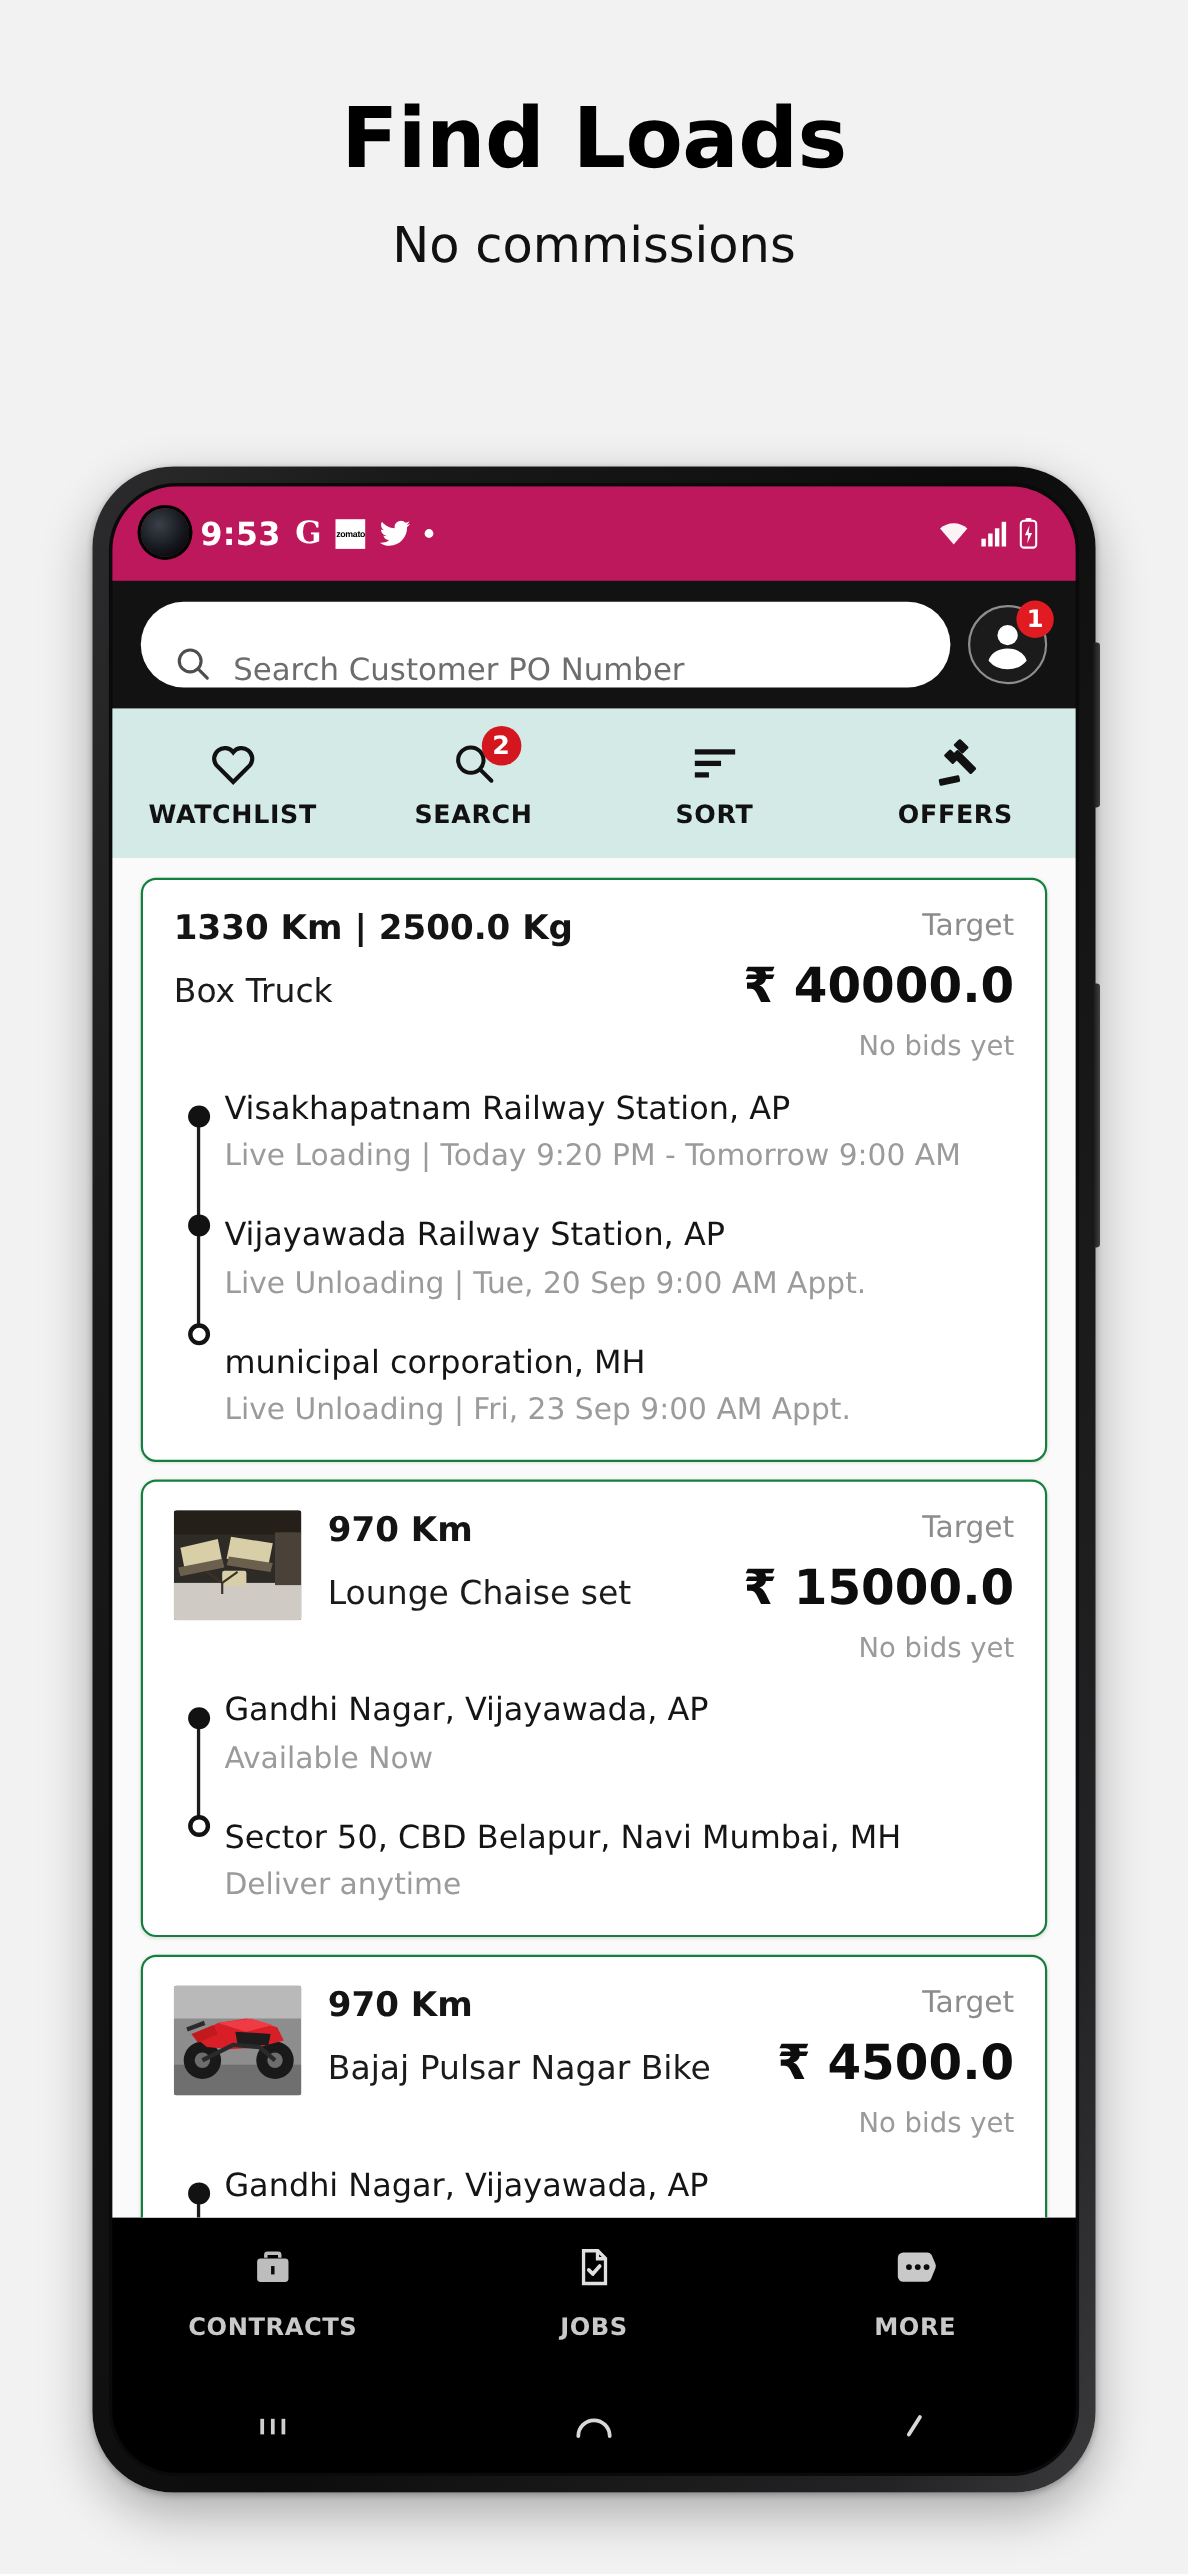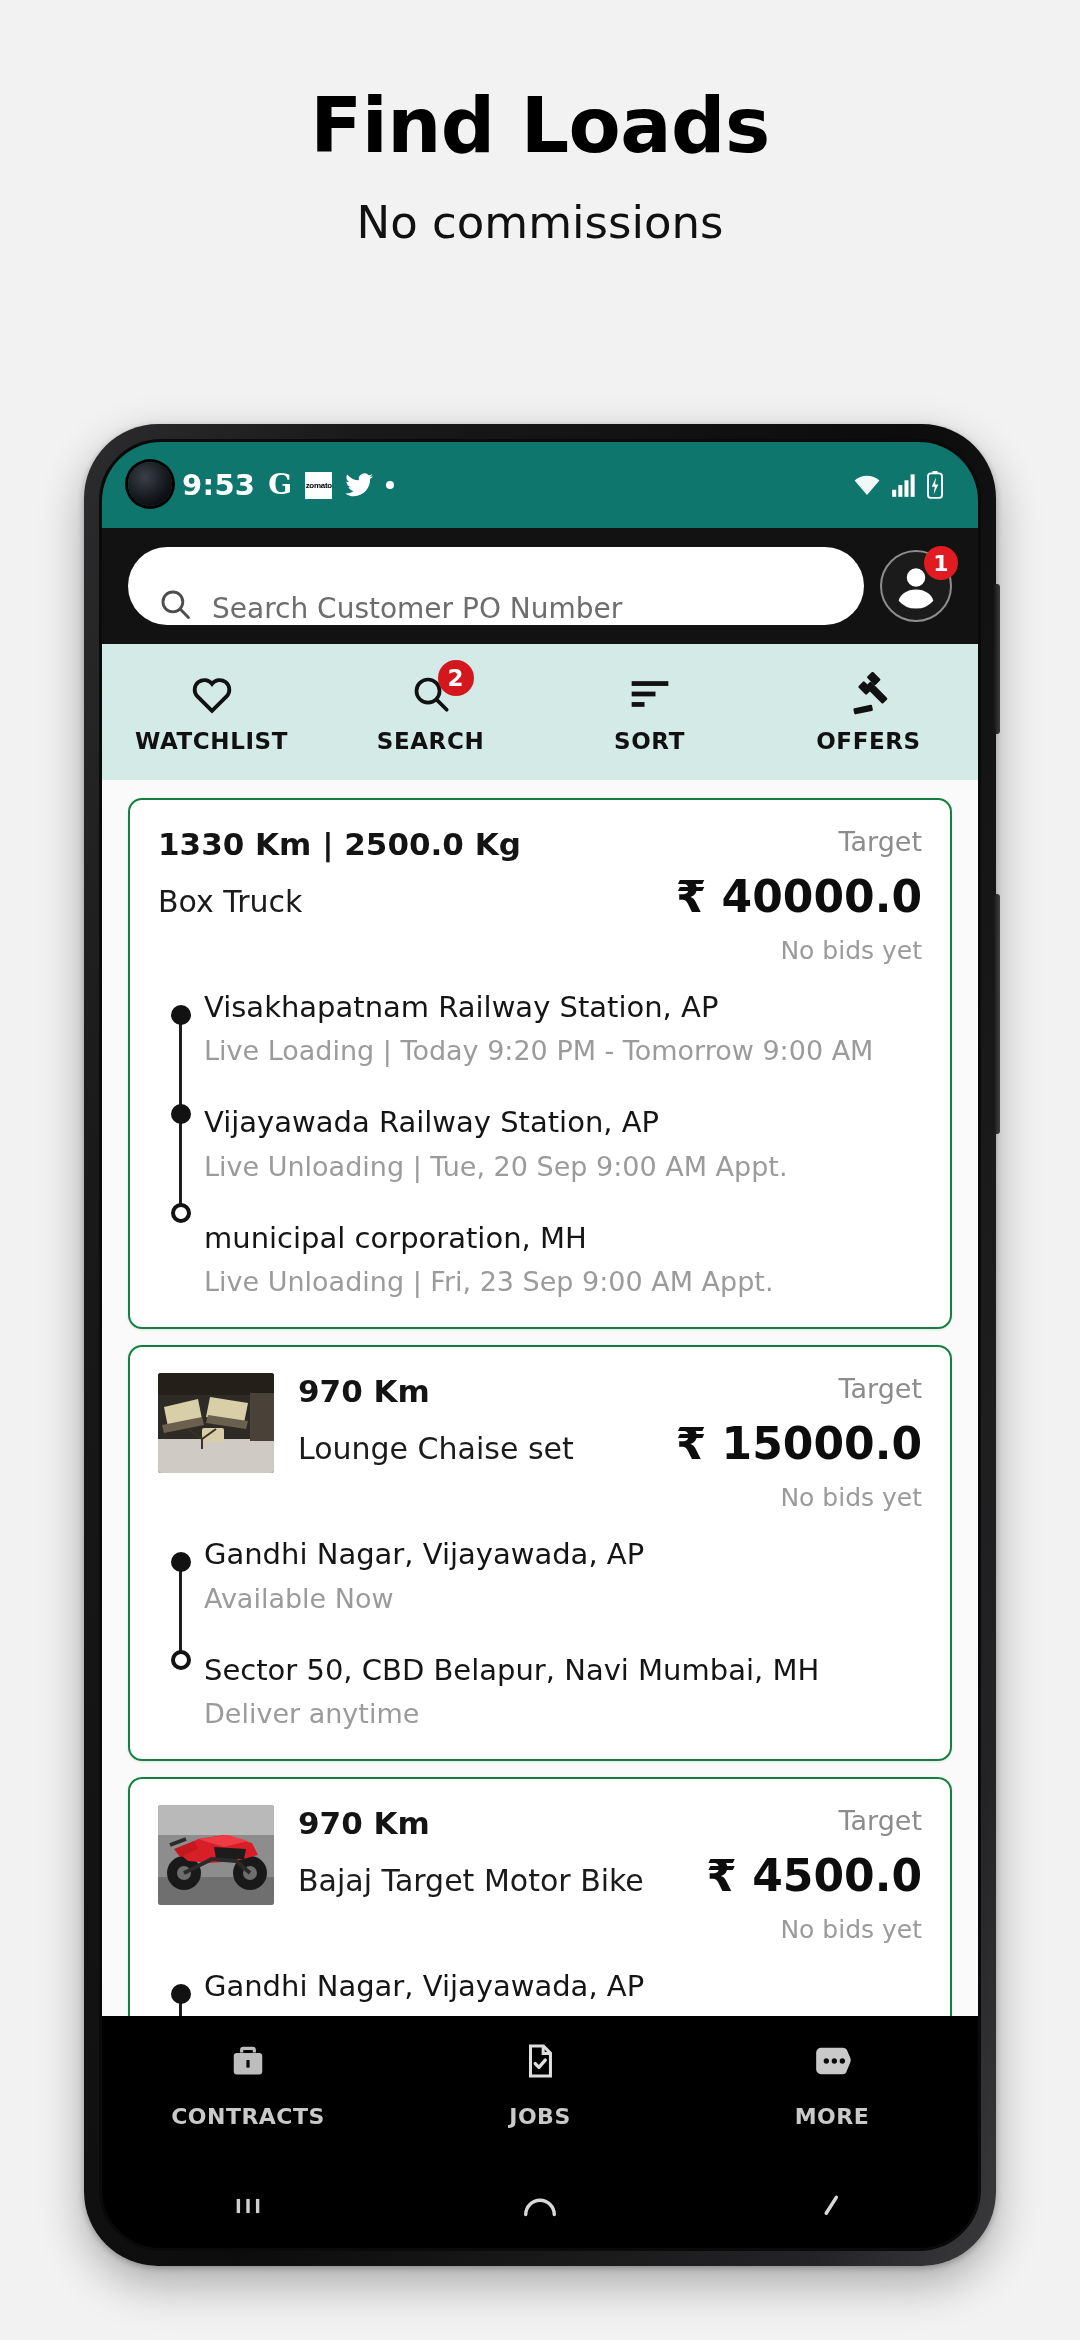--- a/index.html
+++ b/index.html
@@ -61,21 +61,21 @@
     position: relative;
     width: 100%; height: 100%;
     background: #0d0d0d;
     display: flex; flex-direction: column;
   }
 
   
   .statusbar {
     position: relative;
     height: 86px; flex: 0 0 86px;
-    background: #0f766e;
+    background: #be185d;
     display: flex; align-items: center;
     padding: 0 34px 0 58px;
     color: #fff;
   }
   .punchhole {
     position: absolute; left: 26px; top: 20px;
     width: 44px; height: 44px; border-radius: 50%;
     background: radial-gradient(circle at 38% 34%, #3a3f49 0%, #14161b 58%, #000 100%);
     box-shadow: 0 0 0 3px #000;
   }
@@ -453,21 +453,21 @@
                   <path d="M18 46 L40 34 L66 30 L94 38 L100 50 L78 56 L52 58 L30 56 Z" fill="#d81f28"></path>
                   <path d="M40 34 L70 30 L90 36 L66 42 Z" fill="#ef3b44"></path>
                   <path d="M56 42 L88 44 L86 54 L58 54 Z" fill="#1c1c1c"></path>
                   <path d="M16 44 L36 36 L40 44 L22 52 Z" fill="#c4181f"></path>
                   <path d="M26 68 L54 54 L78 56 L92 68" stroke="#2a2a2a" stroke-width="4" fill="none"></path>
                   <path d="M12 40 L28 34" stroke="#2b2b2b" stroke-width="4"></path>
                 </svg>
               </div>
               <div class="head-mid">
                 <div class="km">970 Km</div>
-                <div class="commodity">Bajaj Target Motor Bike</div>
+                <div class="commodity">Bajaj Pulsar Nagar Bike</div>
               </div>
               <div class="head-right">
                 <div class="target-lbl">Target</div>
                 <div class="target-amt">₹ 4500.0</div>
                 <div class="bids">No bids yet</div>
               </div>
             </div>
             <div class="route">
               <div class="rail">
                 <div class="rail-line" style="top:22px;height:60px;"></div>

